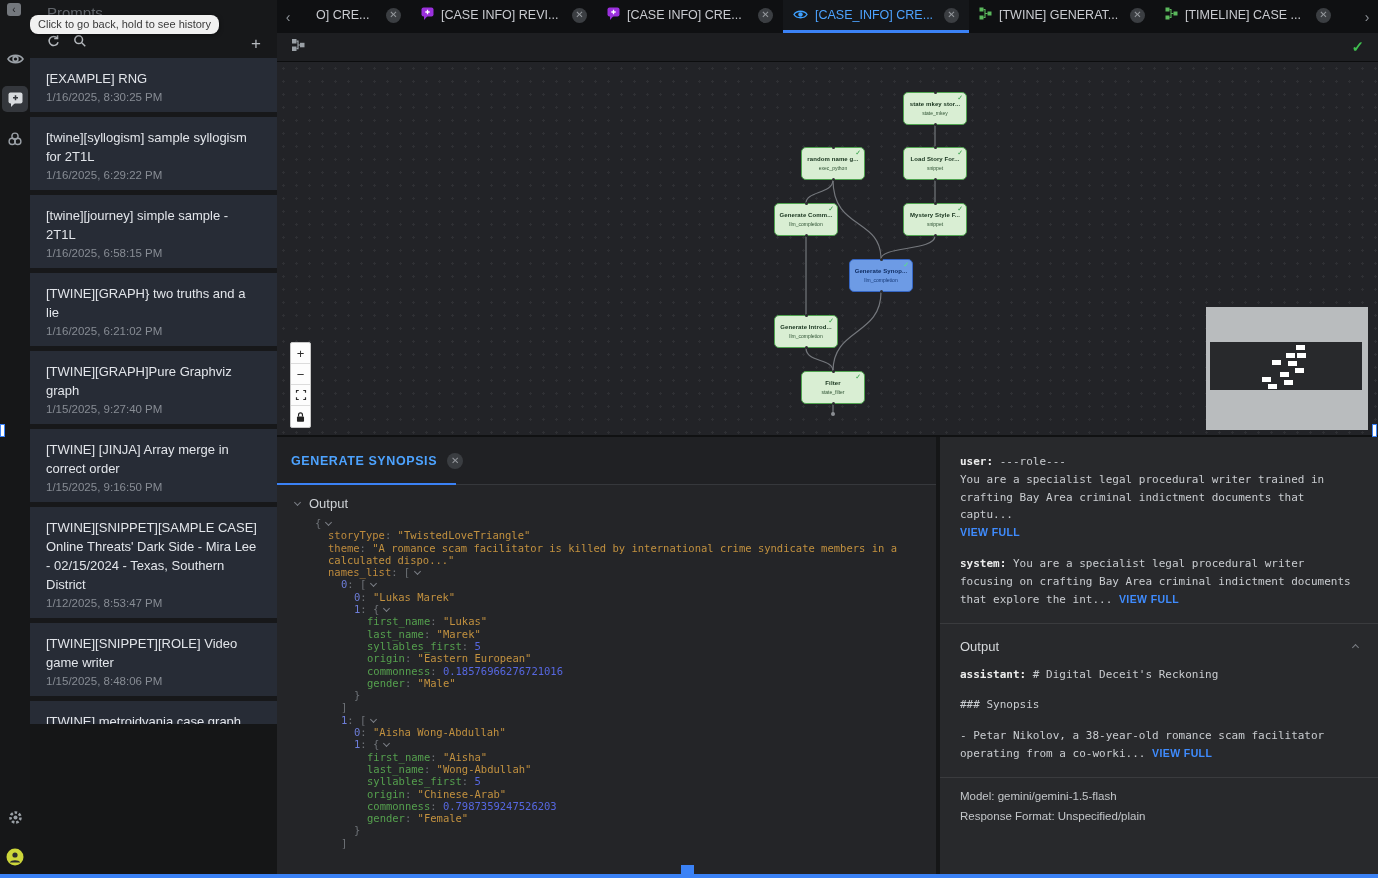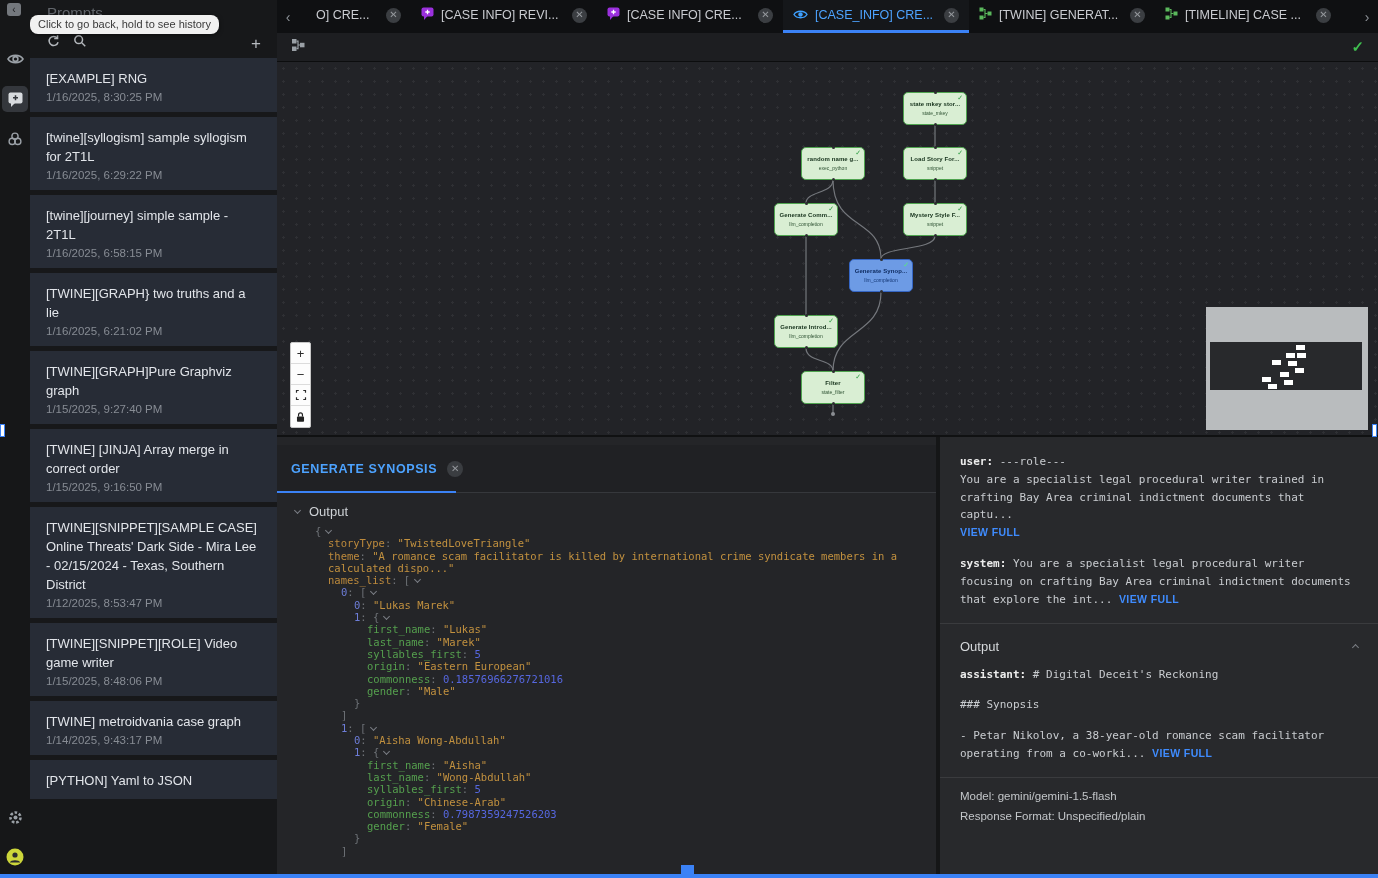--- a/index.html
+++ b/index.html
@@ -9,21 +9,21 @@
   
   .rail { position:absolute; left:0; top:0; width:30px; height:878px; background:#161718; display:flex; flex-direction:column; align-items:center; }
   .rail-back { position:absolute; left:7px; top:3px; width:14px; height:13px; background:#74787d; border-radius:3px; color:#1c1d1f; font-size:10px; line-height:13px; text-align:center; }
   .rail-ic { width:26px; height:26px; display:flex; align-items:center; justify-content:center; border-radius:5px; margin-top:14px; }
   .rail-ic.first { margin-top:46px; }
   .rail-ic.active { background:#34373c; }
   .rail-spacer { flex:1; }
   .rail-bottom { margin-bottom:8px; }
 
   
-  .prompts { position:absolute; left:30px; top:0; width:247px; height:874px; background:#17181a; overflow:hidden; }
+  .prompts { position:absolute; left:30px; top:0; width:247px; height:724px; background:#17181a; overflow:hidden; }
   .prompts-title { padding:4px 0 0 17px; font-size:15px; color:#63676d; height:26px; }
   .tooltip { position:absolute; left:0; top:15px; background:#f1f1f1; color:#3a3a3a; font-size:11px; padding:3px 8px 4px; border-radius:8px; box-shadow:0 1px 4px rgba(0,0,0,.5); white-space:nowrap; z-index:30; }
   .prompts-toolbar { display:flex; align-items:center; height:30px; padding:0 16px; margin-top:2px; gap:13px; }
   .prompts-toolbar .grow { flex:1; }
   .plus-btn { color:#b7bbc0; font-size:17px; line-height:17px; }
   .prompt-list { overflow:hidden; height:calc(874px - 62px); }
   .prompt-item { background:#272c36; padding:11px 16px 9px; margin-bottom:5px; cursor:pointer; }
   .prompt-item.selected { background:#2f3542; }
   .prompt-item .pt { color:#e2e5ea; font-size:13px; line-height:19px; }
   .prompt-item .pd { color:#878c94; font-size:11.5px; margin-top:3px; }
@@ -66,21 +66,21 @@
   .zbtn { width:100%; height:21px; display:flex; align-items:center; justify-content:center; border-bottom:1px solid #dcdcdc; color:#2b2b2b; font-size:13px; cursor:pointer; }
   .zbtn:last-child { border-bottom:none; }
 
   
   .minimap { position:absolute; left:929px; top:245px; width:162px; height:123px; background:#b9bcbe; }
   .mm-view { position:absolute; left:4px; top:35px; width:152px; height:48px; background:#28292c; }
 
   
   .hdivider { position:absolute; left:277px; top:435px; width:1101px; height:2px; background:#101112; }
   .bottom-left { position:absolute; left:277px; top:437px; width:659px; height:437px; background:#242528; overflow:hidden; }
-  .bl-tabs { position:relative; height:48px; background:#202124; border-bottom:1px solid #36383c; display:flex; align-items:center; padding:0 14px;margin-top:8px; }
+  .bl-tabs { position:relative; height:48px; background:#202124; border-bottom:1px solid #36383c; display:flex; align-items:center; padding:0 14px; }
   .bl-tab-label { color:#4da3ff; font-size:12.5px; letter-spacing:.6px; font-weight:bold; }
   .bl-underline { position:absolute; left:0; bottom:-1px; width:179px; height:2.5px; background:#3b82f6; }
   .bl-close { width:16px; height:16px; border-radius:50%; background:#3a3d41; color:#94979c; font-size:10px; line-height:15px; text-align:center; margin-left:10px; }
   .out-row { display:flex; align-items:center; gap:9px; padding:11px 0 6px 13px; color:#ced2d6; font-size:13px; }
   .jsonview { font-family:"DejaVu Sans Mono", monospace; font-size:10.5px; line-height:12.3px; padding-left:38px; }
   .jline { white-space:nowrap; }
   .tok-pn { color:#6e7277; }
   .tok-k1 { color:#bd8a3c;text-align:center; }
   .tok-k2 { color:#55a04e; }
   .tok-ix { color:#6d7dd8; }

